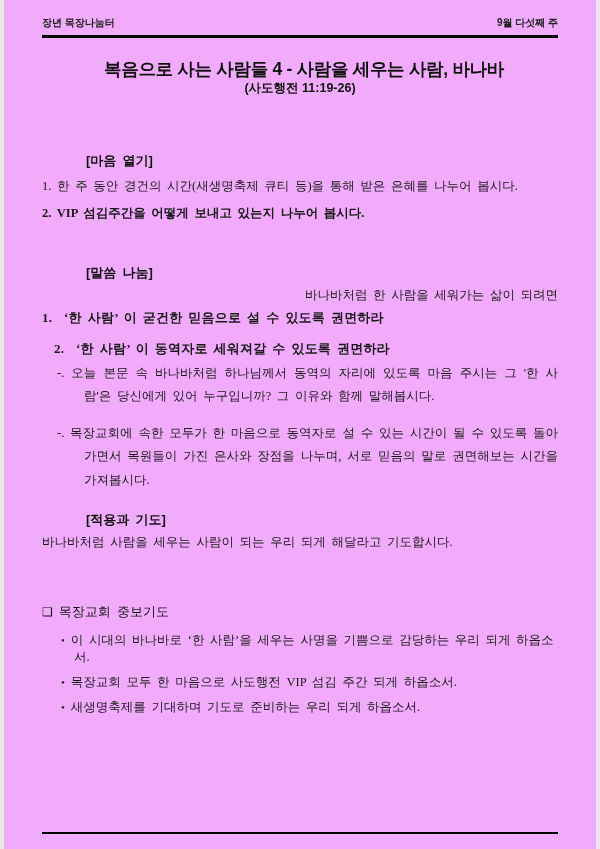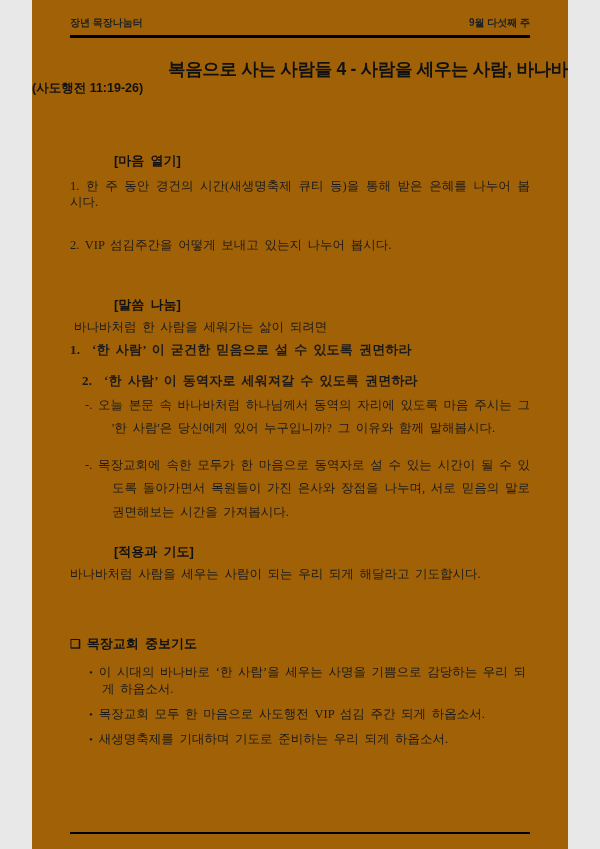--- a/index.html
+++ b/index.html
@@ -1,21 +1,21 @@
 <!DOCTYPE html>
 <html><head>
 <meta charset="utf-8">
 <style>
   html, body { margin: 0; padding: 0; background: #e8e8e8; }
   .page {
     position: relative;
-    width: 536px;
+    width: 592px;
     height: 849px;
     margin: 0 auto;
-    background: #a16207;
+    background: #f0abfc;
     color: #1a1a1a;
     font-family: "Liberation Serif", serif;
     overflow: hidden;
   }
   .header {
     display: flex;
     justify-content: space-between;
     padding: 17px 38px 0 38px;
     font-family: "Liberation Sans", sans-serif;
     font-weight: 700;
@@ -31,53 +31,53 @@
   .rule-bottom {
     position: absolute;
     left: 38px;
     right: 38px;
     bottom: 15px;
     height: 2.5px;
     background: #000;
   }
   .title {
     margin-top: 21px;
-    text-align: right;
+    text-align: center;
     font-family: "Liberation Sans", sans-serif;
     font-weight: 800;
     font-size: 17.5px;
     line-height: 20px;
     letter-spacing: -0.3px;
     color: #111;
     margin-left: 8px;
   }
   .subtitle {
     margin-top: 2px;
-    text-align: left;
+    text-align: center;
     font-family: "Liberation Sans", sans-serif;
     font-weight: 700;
     font-size: 12.5px;
     line-height: 15px;
     color: #111;
   }
   .content { padding: 0 38px; font-size: 12.5px; word-spacing: 2.5px; }
   .sec-heading {
     font-family: "Liberation Sans", sans-serif;
     font-weight: 700;
     font-size: 13px;
     line-height: 16px;
     color: #111;
     padding-left: 44px;
   }
   .sec-mind { margin-top: 57px; }
   .mind-item { line-height: 16px; }
   .mind-item.first { margin-top: 9px; text-align: justify; }
-  .mind-item.second { margin-top: 27px; }
+  .mind-item.second { margin-top: 11px; font-weight: bold; }
   .sec-word { margin-top: 44px; }
-  .word-intro { margin-top: 6px; line-height: 16px; padding-left: 4px; }
+  .word-intro { margin-top: 6px; line-height: 16px; padding-left: 4px; text-align: right; }
   .point-title {
     font-weight: 700;
     font-size: 13px;
     line-height: 17px;
     margin-top: 6px;
     letter-spacing: 0.2px;
   }
   .point-title.second { margin-top: 14px; padding-left: 12px; }
   .point-para {
     margin-top: 5px;
@@ -86,21 +86,21 @@
     padding-left: 37px;
     text-indent: -27px;
   }
   .point2-block .point-para { padding-left: 42px; }
   .point-para.gapped { margin-top: 13px; }
   .sec-apply { margin-top: 20px; }
   .apply-text { margin-top: 6px; line-height: 16px; }
   .sec-pray { margin-top: 53px; }
   .pray-heading {
     font-family: "Liberation Sans", sans-serif;
-    font-weight: 700;
+    font-weight: 400;
     font-size: 13px;
     line-height: 17px;
     color: #111;
   }
   .pray-square { margin-right: 6px; font-size: 12px; }
   .pray-list { margin-top: 11px; }
   .pray-item { line-height: 17px; margin-bottom: 8px; padding-left: 32px; text-indent: -13px; }
   .pray-bullet { font-size: 11px; margin-right: 6px; }
 </style>
 </head>

